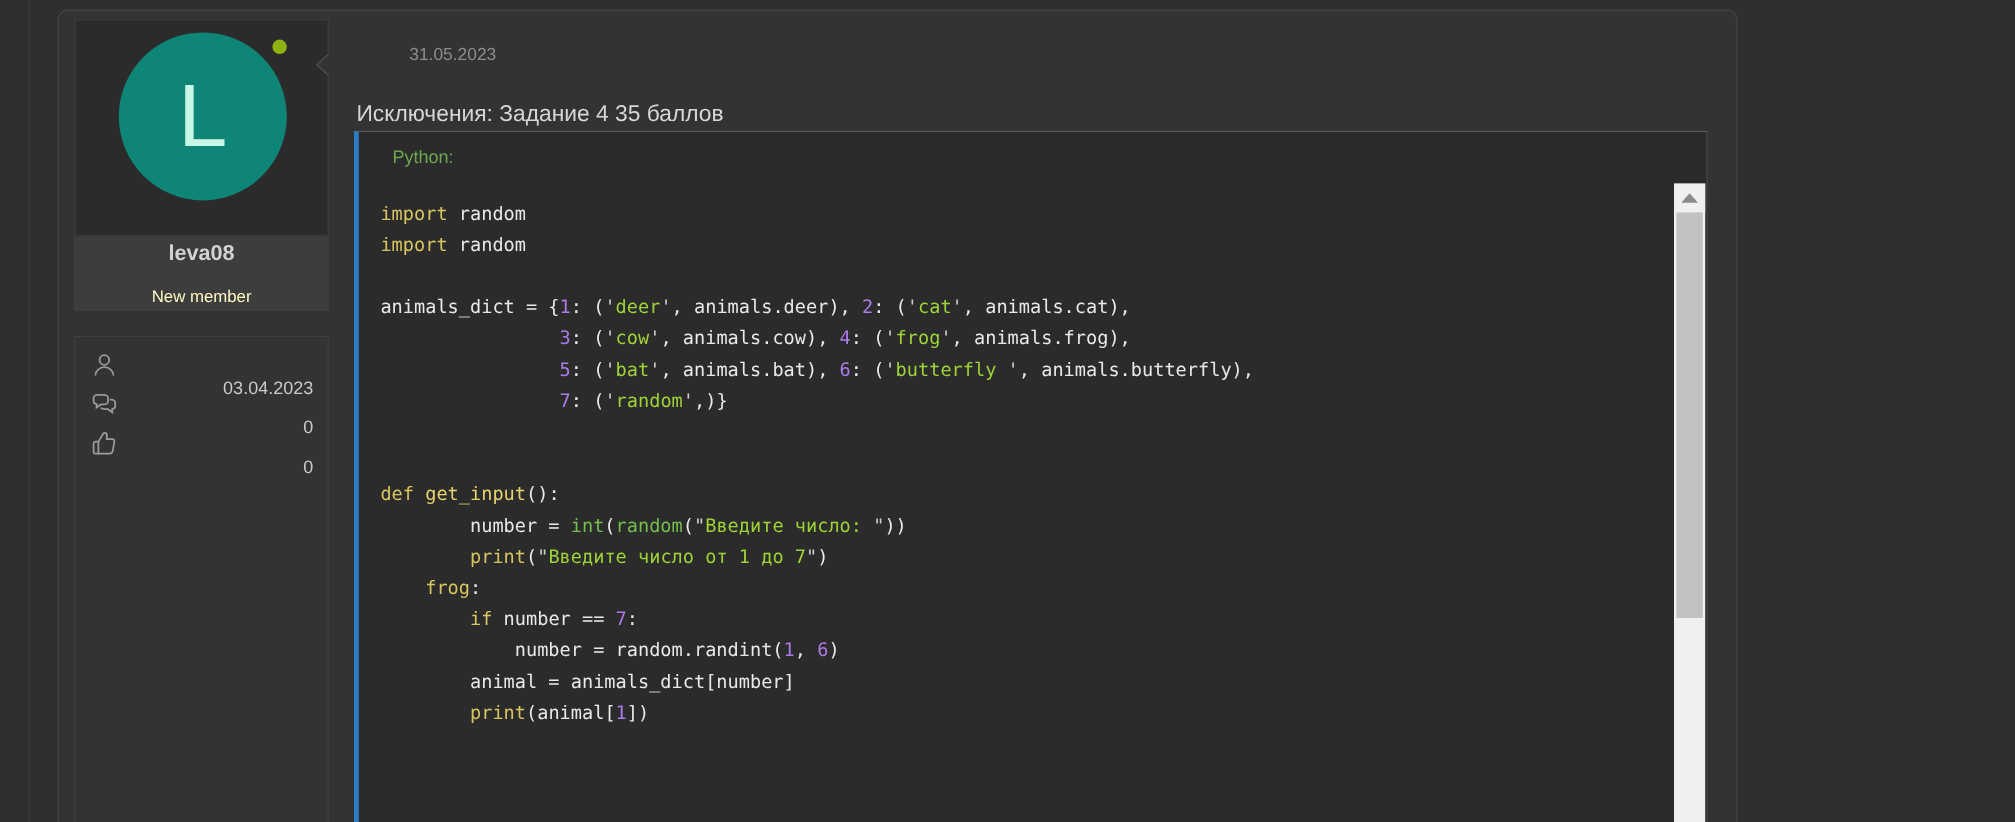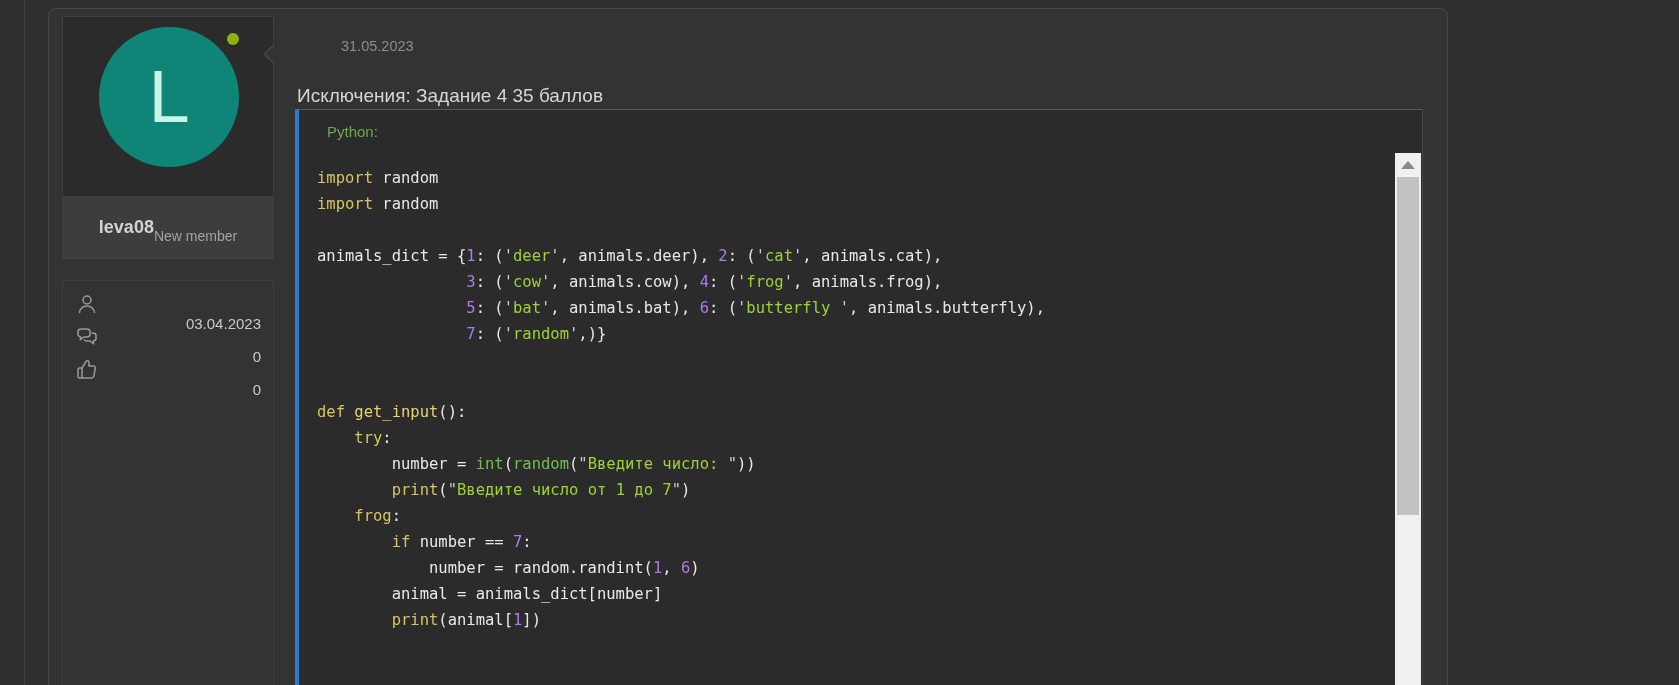--- a/index.html
+++ b/index.html
@@ -31,25 +31,25 @@
     border-radius:50%; background:#0f8578;
     display:flex; align-items:center; justify-content:center;
     color:#c9f5e7; font-size:74px; font-weight:400; line-height:1;
   }
   .online-dot {
     position:absolute; right:34px; top:16px; width:12px; height:12px;
     border-radius:50%; background:#8fb213;
   }
   .user-title-box {
     width:212px; height:62px; background:#3d3d3d;
-    display:flex; align-items:center; justify-content:center;
+    display:flex; flex-direction:column; align-items:center; justify-content:center;
     border:1px solid #3f3f3f; border-top:none;
   }
   .username { color:#d2d2d2; font-size:18px; font-weight:700; }
-  .user-role { color:#a3a3a3; font-size:14px; margin-top:17px; }
+  .user-role { color:#fef9c3; font-size:14px; margin-top:17px; }
 
   .stats-box {
     position:absolute; left:13px; top:271px; width:212px; height:414px;
     border:1px solid #3f3f3f; border-bottom:none;
     padding:6px 12px 0 12px;
   }
   .stat-row { display:flex; align-items:center; height:33px; }
   .stat-icon { width:24px; height:24px; flex:0 0 24px; color:#9a9a9a; }
   .stat-icon svg { width:24px; height:24px; display:block; }
   .stat-value { flex:1; text-align:right; color:#c9c9c9; font-size:15px;margin-top:40px; }
@@ -171,21 +171,20 @@
           <div class="code-line"><span class="tk-k">import</span><span class="tk-d"> random</span></div>
           <div class="code-line"><span class="tk-k">import</span><span class="tk-d"> random</span></div>
           <div class="code-line">&nbsp;</div>
           <div class="code-line"><span class="tk-d">animals_dict = {</span><span class="tk-n">1</span><span class="tk-d">: (</span><span class="tk-q">'</span><span class="tk-s">deer</span><span class="tk-q">'</span><span class="tk-d">, animals.deer), </span><span class="tk-n">2</span><span class="tk-d">: (</span><span class="tk-q">'</span><span class="tk-s">cat</span><span class="tk-q">'</span><span class="tk-d">, animals.cat),</span></div>
           <div class="code-line"><span class="tk-d">                </span><span class="tk-n">3</span><span class="tk-d">: (</span><span class="tk-q">'</span><span class="tk-s">cow</span><span class="tk-q">'</span><span class="tk-d">, animals.cow), </span><span class="tk-n">4</span><span class="tk-d">: (</span><span class="tk-q">'</span><span class="tk-s">frog</span><span class="tk-q">'</span><span class="tk-d">, animals.frog),</span></div>
           <div class="code-line"><span class="tk-d">                </span><span class="tk-n">5</span><span class="tk-d">: (</span><span class="tk-q">'</span><span class="tk-s">bat</span><span class="tk-q">'</span><span class="tk-d">, animals.bat), </span><span class="tk-n">6</span><span class="tk-d">: (</span><span class="tk-q">'</span><span class="tk-s">butterfly </span><span class="tk-q">'</span><span class="tk-d">, animals.butterfly),</span></div>
           <div class="code-line"><span class="tk-d">                </span><span class="tk-n">7</span><span class="tk-d">: (</span><span class="tk-q">'</span><span class="tk-s">random</span><span class="tk-q">'</span><span class="tk-d">,)}</span></div>
           <div class="code-line">&nbsp;</div>
           <div class="code-line">&nbsp;</div>
           <div class="code-line"><span class="tk-k">def</span><span class="tk-d"> </span><span class="tk-f">get_input</span><span class="tk-d">():</span></div>
-          <div class="code-line"><span class="tk-d">    </span><span class="tk-k">try</span><span class="tk-d">:</span></div>
           <div class="code-line"><span class="tk-d">        number = </span><span class="tk-b">int</span><span class="tk-d">(</span><span class="tk-b">random</span><span class="tk-d">(</span><span class="tk-q">"</span><span class="tk-s">Введите число: </span><span class="tk-q">"</span><span class="tk-d">))</span></div>
           <div class="code-line"><span class="tk-d">        </span><span class="tk-k">print</span><span class="tk-d">(</span><span class="tk-q">"</span><span class="tk-s">Введите число от 1 до 7</span><span class="tk-q">"</span><span class="tk-d">)</span></div>
           <div class="code-line"><span class="tk-d">    </span><span class="tk-k">frog</span><span class="tk-d">:</span></div>
           <div class="code-line"><span class="tk-d">        </span><span class="tk-k">if</span><span class="tk-d"> number == </span><span class="tk-n">7</span><span class="tk-d">:</span></div>
           <div class="code-line"><span class="tk-d">            number = random.randint(</span><span class="tk-n">1</span><span class="tk-d">, </span><span class="tk-n">6</span><span class="tk-d">)</span></div>
           <div class="code-line"><span class="tk-d">        animal = animals_dict[number]</span></div>
           <div class="code-line"><span class="tk-d">        </span><span class="tk-k">print</span><span class="tk-d">(animal[</span><span class="tk-n">1</span><span class="tk-d">])</span></div>
         </div>
       <div class="code-scrollbar">
         <div class="sb-btn-up">

